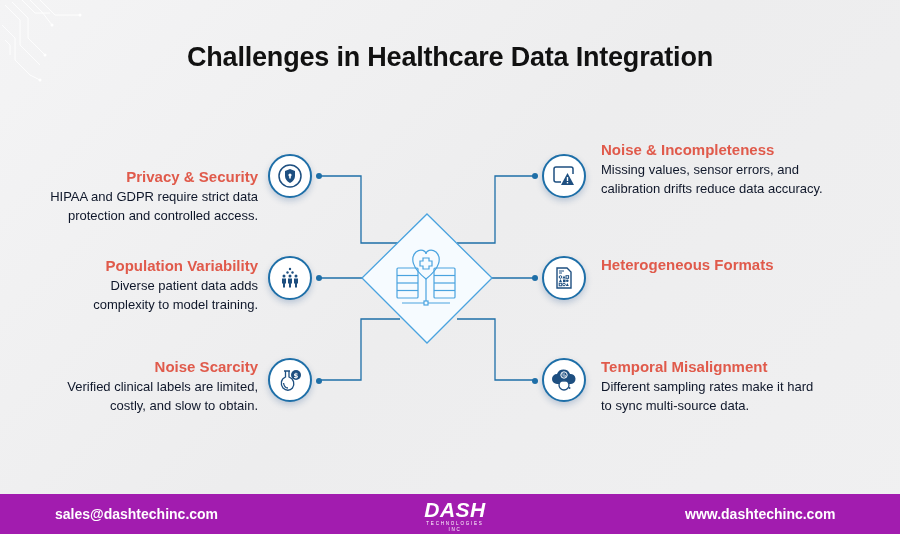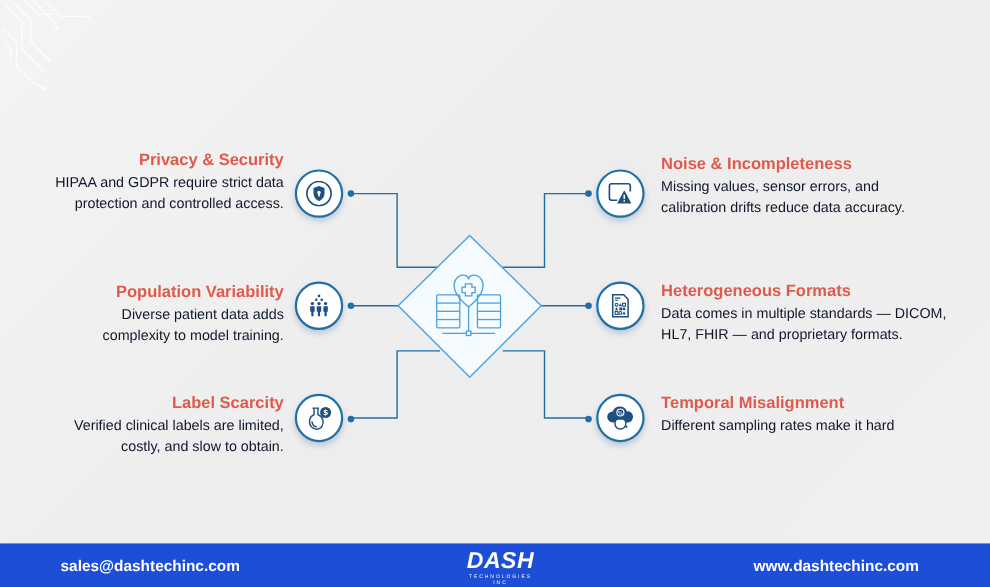--- a/index.html
+++ b/index.html
@@ -23,21 +23,21 @@
     .circle {
       position: absolute; width: 44px; height: 44px; border-radius: 50%;
       border: 2px solid #1e6fa8; background: #fff;
       box-shadow: 0 3px 6px rgba(30,80,140,0.25);
       display: flex; align-items: center; justify-content: center;
     }
     .circle svg { display: block; }
     .lines { position: absolute; left: 0; top: 0; }
     .footer {
       position: absolute; left: 0; top: 494px; width: 900px; height: 40px;
-      background: #1d4ed8; color: #fff;
+      background: #a21caf; color: #fff;
     }
     .footer .email { position: absolute; left: 55px; top: 12px; font-size: 14px; font-weight: bold; }
     .footer .web { position: absolute; left: 685px; top: 12px; font-size: 14px; font-weight: bold; }
     .logo { position: absolute; left: 420px; top: 5px; width: 70px; height: 30px; text-align: center; }
     .logo .main { font-size: 21px; font-weight: bold; letter-spacing: 0.5px; line-height: 22px; font-style: italic; }
     .logo .sub { font-size: 4.5px; letter-spacing: 1.8px; line-height: 6px; }
   </style>
 </head>
 <body>
 
@@ -54,20 +54,21 @@
       <path d="M40 0 L55 15 L80 15"></path>
     </g>
     <g fill="#ffffff">
       <circle cx="40" cy="80" r="1.5"></circle>
         <circle cx="52" cy="25" r="1.5"></circle>
       <circle cx="80" cy="15" r="1.5"></circle>
         <circle cx="45" cy="55" r="1.5"></circle>
     </g>
   </svg>
 
+  <div class="title">Challenges in Healthcare Data Integration</div>
 
   <svg class="lines" width="900" height="494">
     <g stroke="#1e6fa8" stroke-width="1.3" fill="none">
       <path d="M319 176 L361 176 L361 243 L400 243"></path>
       <path d="M319 278 L362 278"></path>
       <path d="M319 380 L361 380 L361 319 L400 319"></path>
       <path d="M535 176 L495 176 L495 243 L457 243"></path>
       <path d="M535 278 L492 278"></path>
       <path d="M535 380 L495 380 L495 319 L457 319"></path>
     </g>
@@ -92,21 +93,21 @@
       <rect x="434" y="268" width="21" height="30" rx="1"></rect>
       <line x1="434" y1="275.5" x2="455" y2="275.5"></line>
       <line x1="434" y1="283" x2="455" y2="283"></line>
       <line x1="434" y1="290.5" x2="455" y2="290.5"></line>
       <line x1="426" y1="279" x2="426" y2="301"></line>
       <line x1="402" y1="303" x2="450" y2="303"></line>
       <rect x="424" y="301" width="4" height="4" fill="#f6fbff"></rect>
     </g>
   </svg>
 
-  <div class="item left" style="top:136px;">
+  <div class="item left" style="top:167px;">
     <div class="h">Privacy &amp; Security</div>
     <div class="d">
       <div>HIPAA and GDPR require strict data</div>
       <div>protection and controlled access.</div>
     </div>
   </div>
   <div class="circle" style="left:268px; top:154px;">
     <svg width="24" height="24" viewBox="0 0 24 24">
       <circle cx="12" cy="12" r="11" fill="none" stroke="#1e4f80" stroke-width="1.5"></circle>
       <path d="M12 5 L17 7 L17 12 C17 15 15 17.5 12 19 C9 17.5 7 15 7 12 L7 7 Z" fill="#1e4f80"></path>
@@ -132,21 +133,21 @@
           <circle cx="12" cy="10" r="1.5"></circle>
           <circle cx="18" cy="10" r="1.5"></circle>
         <path d="M4 12.5 h4 v5 h-1 v4 h-2 v-4 h-1 z"></path>
         <path d="M10 12.5 h4 v5 h-1 v4 h-2 v-4 h-1 z"></path>
         <path d="M16 12.5 h4 v5 h-1 v4 h-2 v-4 h-1 z"></path>
       </g>
     </svg>
   </div>
 
   <div class="item left" style="top:357px;">
-    <div class="h">Label Scarcity</div>
+    <div class="h">Noise Scarcity</div>
     <div class="d">
       <div>Verified clinical labels are limited,</div>
       <div>costly, and slow to obtain.</div>
     </div>
   </div>
   <div class="circle" style="left:268px; top:358px;">
     <svg width="26" height="26" viewBox="0 0 26 26">
       <g fill="none" stroke="#1e4f80" stroke-width="1.3">
         <path d="M7 4 h6 M8.5 4 v6 C 4 12 3 17 6 21 C 9 24 13 24 15.5 21 C 18 17 17 12 12 10 V4"></path>
         <path d="M6.5 16 C 7 19 9 21 11 21"></path>
@@ -187,40 +188,37 @@
         <path d="M12 9.5 L13.5 12.5 H10.5 Z"></path>
         <path d="M7 16 L8.5 13 L10 16 Z"></path>
         <rect x="11" y="13.5" width="2.6" height="2.6"></rect>
         <circle cx="15.3" cy="14.8" r="1.3"></circle>
         <path d="M15.3 17 L16.8 20 H13.8 Z"></path>
       </g>
     </svg>
   </div>
   <div class="item right" style="top:255px;">
     <div class="h">Heterogeneous Formats</div>
-    <div class="d">
-      <div>Data comes in multiple standards — DICOM,</div>
-      <div>HL7, FHIR — and proprietary formats.</div>
-    </div>
   </div>
 
   <div class="circle" style="left:542px; top:358px;">
     <svg width="26" height="26" viewBox="0 0 26 26">
       <path d="M6 17 a5 5 0 0 1 0 -10 a7 7 0 0 1 13 0 a5 5 0 0 1 1 10 Z" fill="#1e4f80"></path>
       <circle cx="13" cy="8" r="3.2" fill="none" stroke="#fff" stroke-width="1"></circle>
       <text x="13" y="10" font-size="5" fill="#fff" text-anchor="middle" font-family="DejaVu Sans, sans-serif">%</text>
       <circle cx="13" cy="18" r="5" fill="#fff" stroke="#1e4f80" stroke-width="1.3"></circle>
       <path d="M9 14 L17 14" stroke="#1e4f80" stroke-width="1.3"></path>
       <circle cx="18.5" cy="21" r="1" fill="#1e4f80"></circle>
     </svg>
   </div>
   <div class="item right" style="top:357px;">
     <div class="h">Temporal Misalignment</div>
     <div class="d">
       <div>Different sampling rates make it hard</div>
+      <div>to sync multi-source data.</div>
     </div>
   </div>
 </div>
 
 <div class="footer">
   <a class="email">sales@dashtechinc.com</a>
   <div class="logo">
     <div class="main">DASH</div>
     <div class="sub">TECHNOLOGIES INC</div>
   </div>

